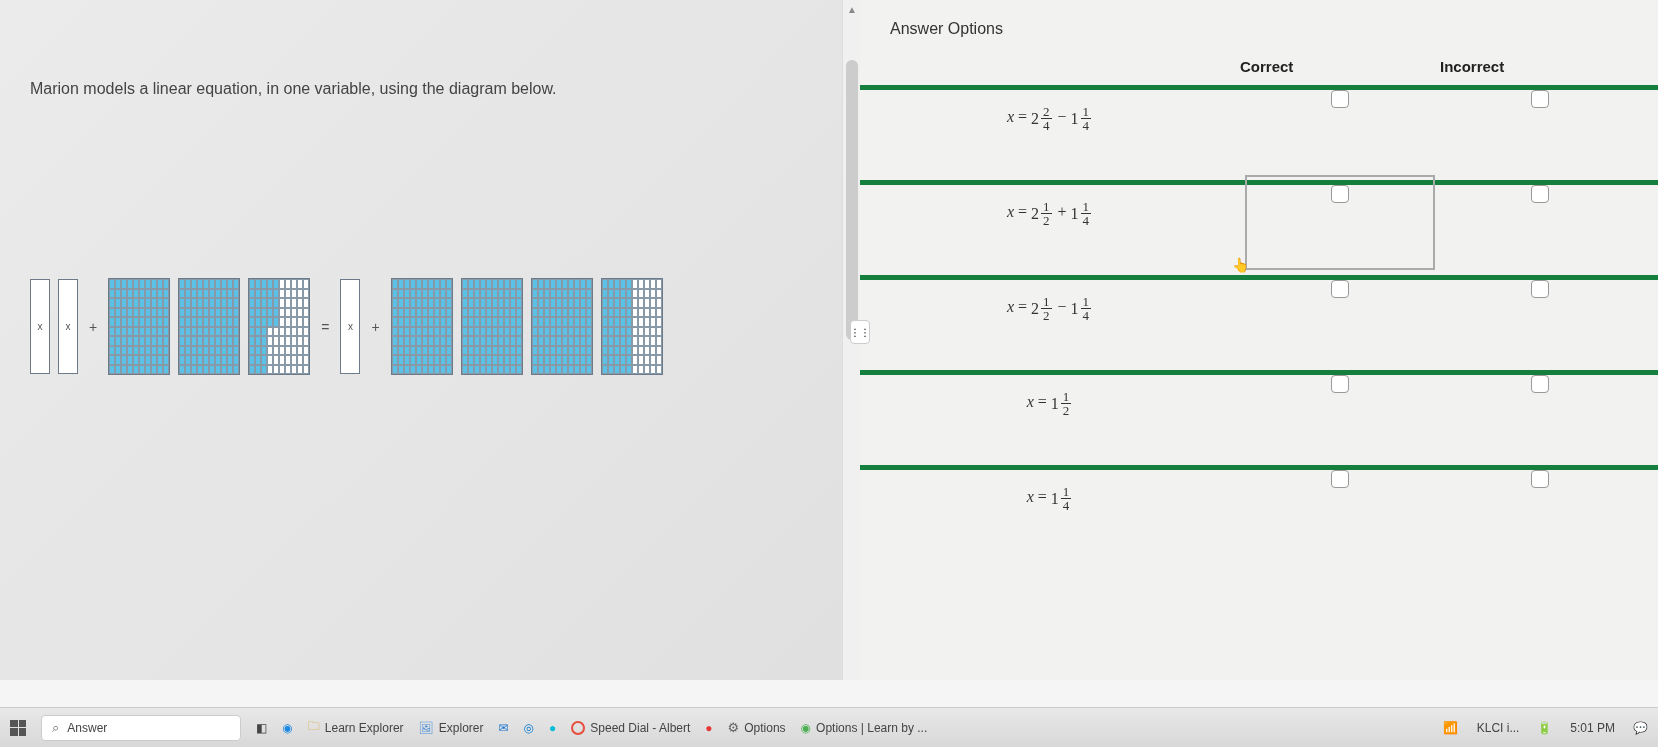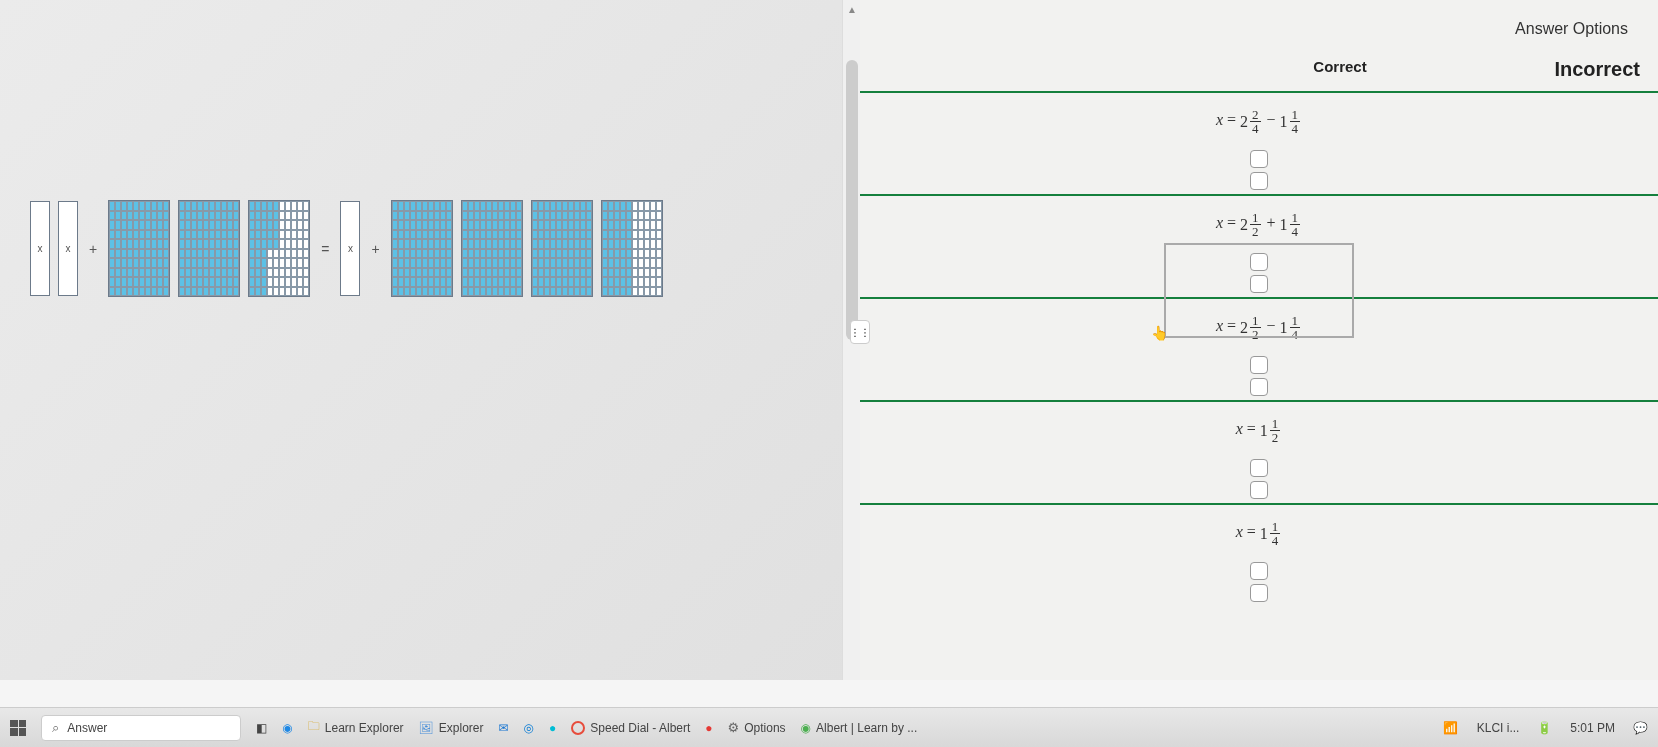--- a/index.html
+++ b/index.html
@@ -102,38 +102,35 @@
 }
 .right-panel {
   flex: 1;
   background: #f2f2f0;
   position: relative;
 }
 .answer-header {
   padding: 20px 30px 10px;
   font-size: 16px;
   color: #333;
-  text-align: right;
 }
 .answer-table {
   width: 100%;
 }
 .table-header {
   display: flex;
   padding: 10px 0;
 }
 .col-option { width: 380px; }
-.col-correct { width: 200px; text-align: center; font-weight: bold; font-size: 15px; color: #222; }
-.col-incorrect { width: 200px; text-align: right; font-weight: bold; font-size: 20px; color: #222; }
+.col-correct { width: 200px; font-weight: bold; font-size: 15px; color: #222; }
+.col-incorrect { width: 200px; text-align: left; font-weight: bold; font-size: 15px; color: #222; }
 .answer-row {
   display: flex;
-  align-items: center;
   min-height: 95px;
-  border-top: 2px solid #15803d;
-  flex-direction: column;
+  border-top: 5px solid #15803d;
 }
 .option-cell {
   width: 380px;
   padding: 15px 40px;
   text-align: center;
   font-family: 'Times New Roman', serif;
   font-size: 16px;
   color: #333;
 }
 .check-cell {
@@ -220,20 +217,21 @@
 .icon-circle {
   width: 14px; height: 14px; border-radius: 50%; border: 2px solid #e74c3c; display: inline-block;
 }
 .gear-icon { font-size: 13px; color: #666; }
 </style>
 </head>
 <body>
 
 <div class="main-container">
   <div class="left-panel">
+    <div class="question-text">Marion models a linear equation, in one variable, using the diagram below.</div>
 
     <div class="diagram">
       <div class="tile-small">x</div>
       <div class="tile-small">x</div>
       <span class="op">+</span>
       <div class="grid-block">
           <div class="cell fill"></div>
           <div class="cell fill"></div>
           <div class="cell fill"></div>
           <div class="cell fill"></div>
@@ -1060,21 +1058,21 @@
     <span class="icon-circle"></span>
     <span>Speed Dial - Albert</span>
   </div>
   <div class="taskbar-item" style="color:#e53935;">●</div>
   <div class="taskbar-item">
     <span class="gear-icon">⚙</span>
     <span>Options</span>
   </div>
   <div class="taskbar-item">
     <span style="color:#4caf50;">◉</span>
-    <span>Albert | Learn by ...</span>
+    <span>Options | Learn by ...</span>
   </div>
   <div class="tb-right">
     <div class="taskbar-item">📶</div>
     <div class="taskbar-item">KLCI i...</div>
     <div class="taskbar-item">🔋</div>
     <div class="taskbar-item">5:01 PM</div>
     <div class="taskbar-item">💬</div>
   </div>
 </div>
 

